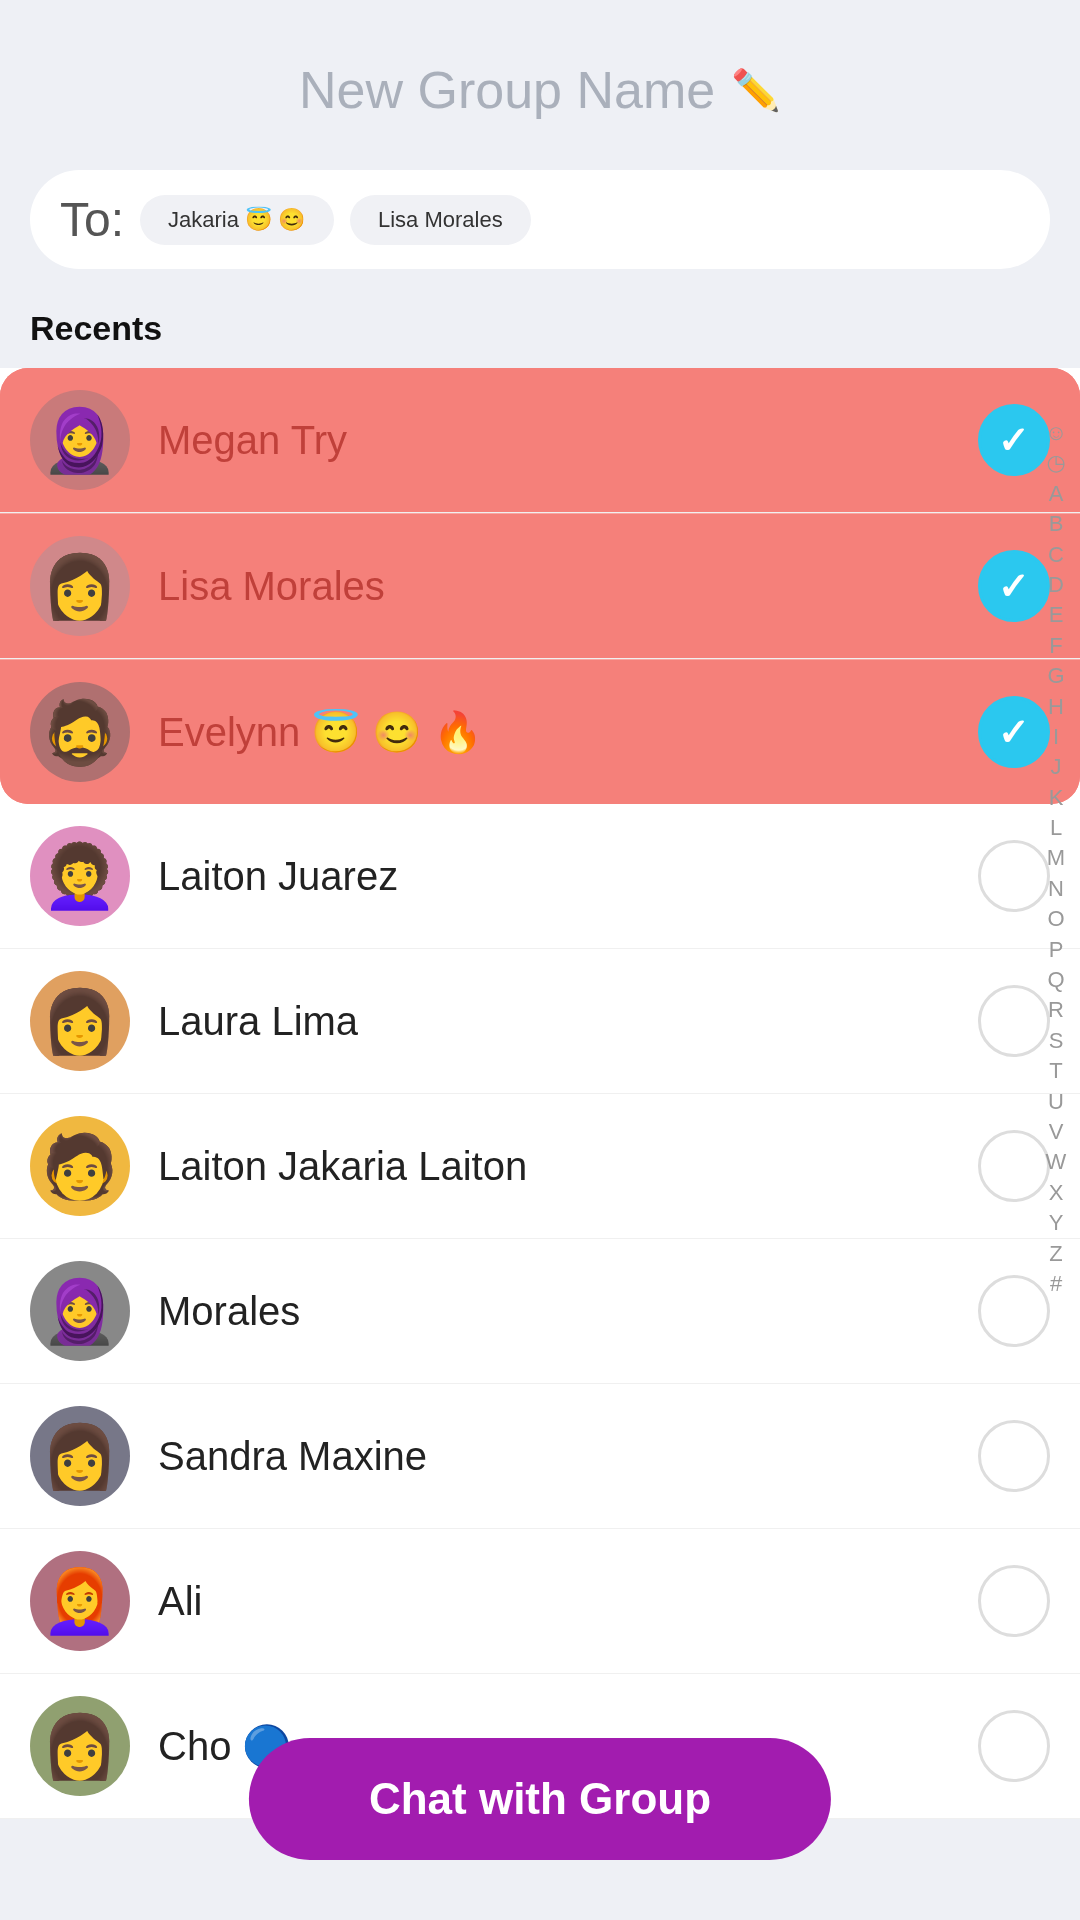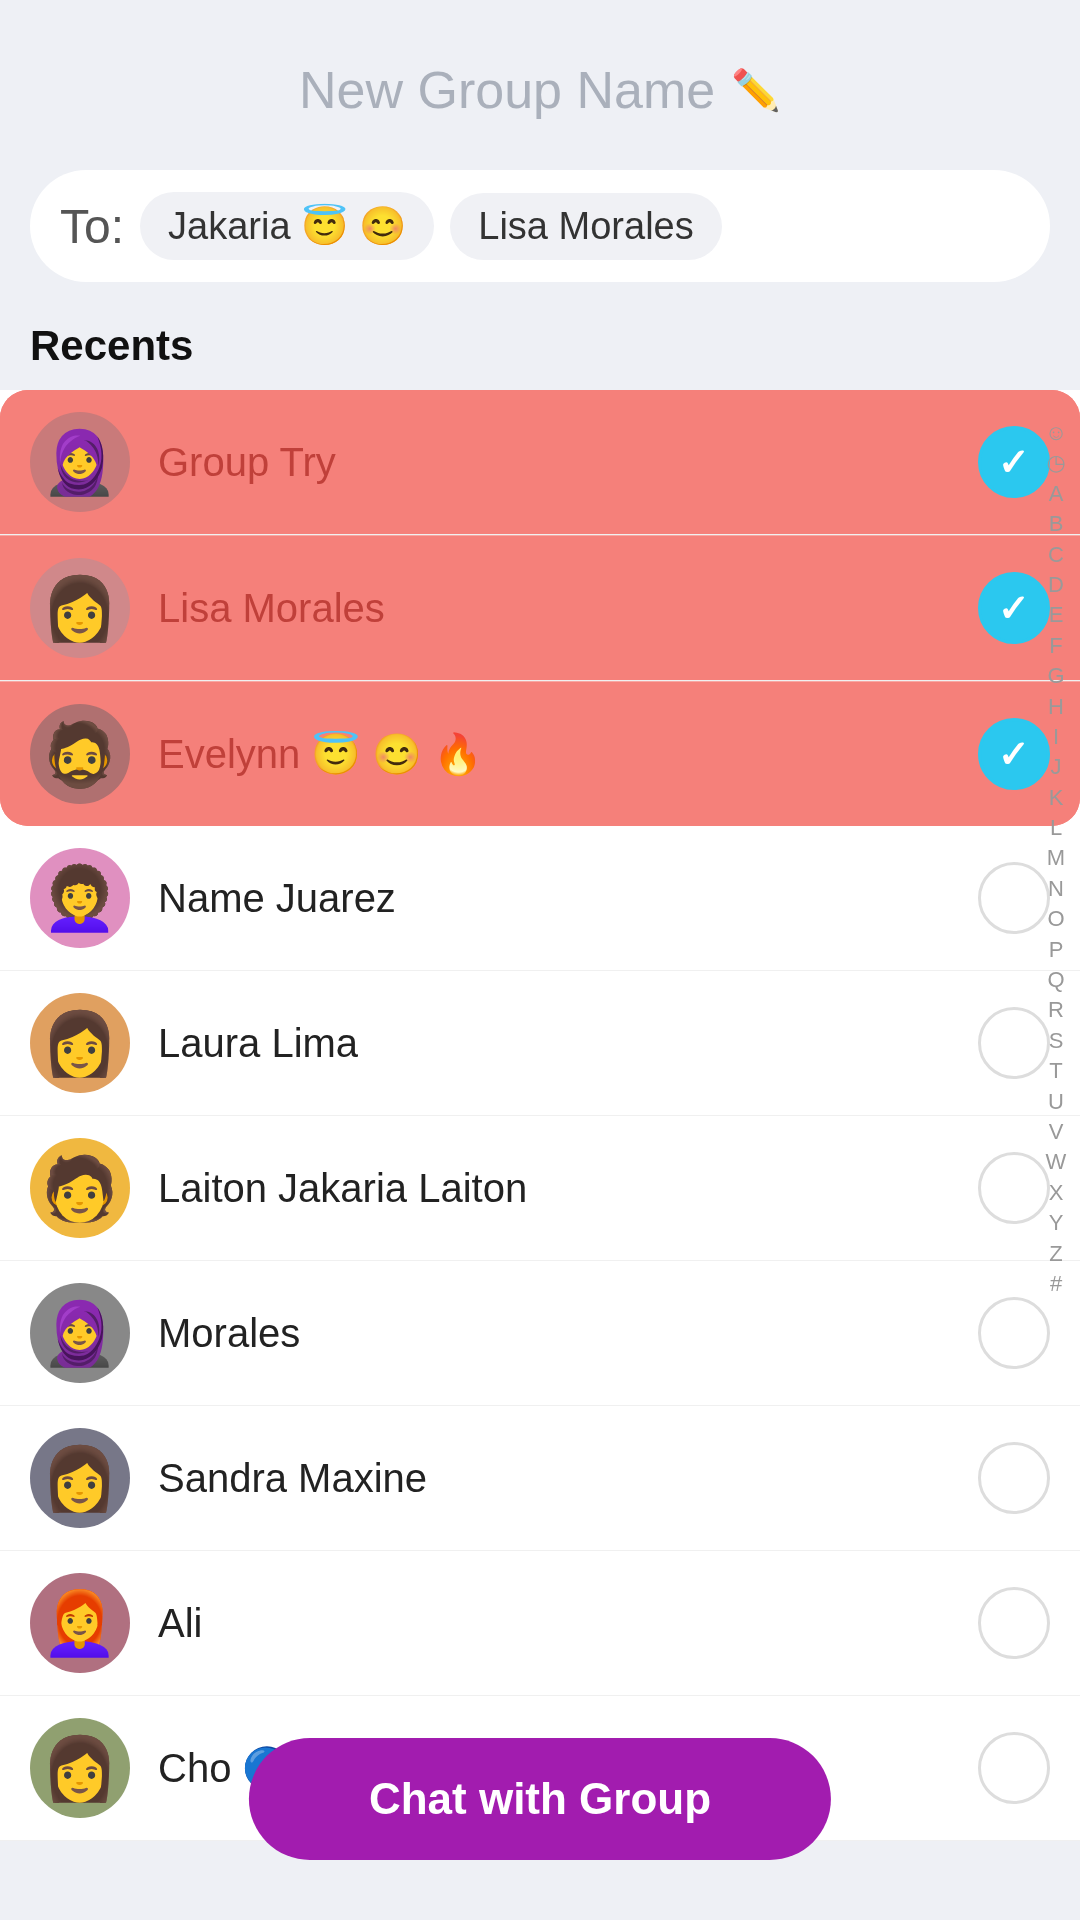--- a/index.html
+++ b/index.html
@@ -47,27 +47,27 @@
     .to-label {
       font-size: 48px;
       color: #555;
       font-weight: 500;
     }
 
     .to-chip {
       background: #f0f1f5;
       border-radius: 50px;
       padding: 12px 28px;
-      font-size: 38px;
+      font-size: 22px;
       color: #333;
       font-weight: 500;
     }
 
     .recents-label {
-      font-size: 42px;
+      font-size: 34px;
       font-weight: 700;
       color: #111;
       padding: 10px 30px 20px;
     }
 
     .contact-list {
       background: white;
       margin: 0 0;
     }
 
@@ -209,21 +209,21 @@
 <div class="recents-label">Recents</div>
 
 <div class="contact-list">
 
   <div class="selected-group">
 
     <div class="contact-row selected">
       <div class="avatar av-justtry">
         <span style="font-size:62px;">🧕</span>
       </div>
-      <span class="contact-name">Group Try</span>
+      <span class="contact-name">Megan Try</span>
       <div class="check-circle checked"></div>
     </div>
 
     <div class="contact-row selected" style="border-top:1px solid rgba(255,255,255,0.3);">
       <div class="avatar av-lisamorales">
         <span style="font-size:62px;">👩</span>
       </div>
       <span class="contact-name">Lisa Morales</span>
       <div class="check-circle checked"></div>
     </div>
@@ -235,21 +235,21 @@
       <span class="contact-name">Evelynn 😇 😊 🔥</span>
       <div class="check-circle checked"></div>
     </div>
 
   </div>
 
   <div class="contact-row">
     <div class="avatar av-megan">
       <span style="font-size:62px;">👩‍🦱</span>
     </div>
-    <span class="contact-name">Name Juarez</span>
+    <span class="contact-name">Laiton Juarez</span>
     <div class="check-circle"></div>
   </div>
 
   <div class="contact-row">
     <div class="avatar av-laura">
       <span style="font-size:62px;">👩</span>
     </div>
     <span class="contact-name">Laura Lima</span>
     <div class="check-circle"></div>
   </div>

